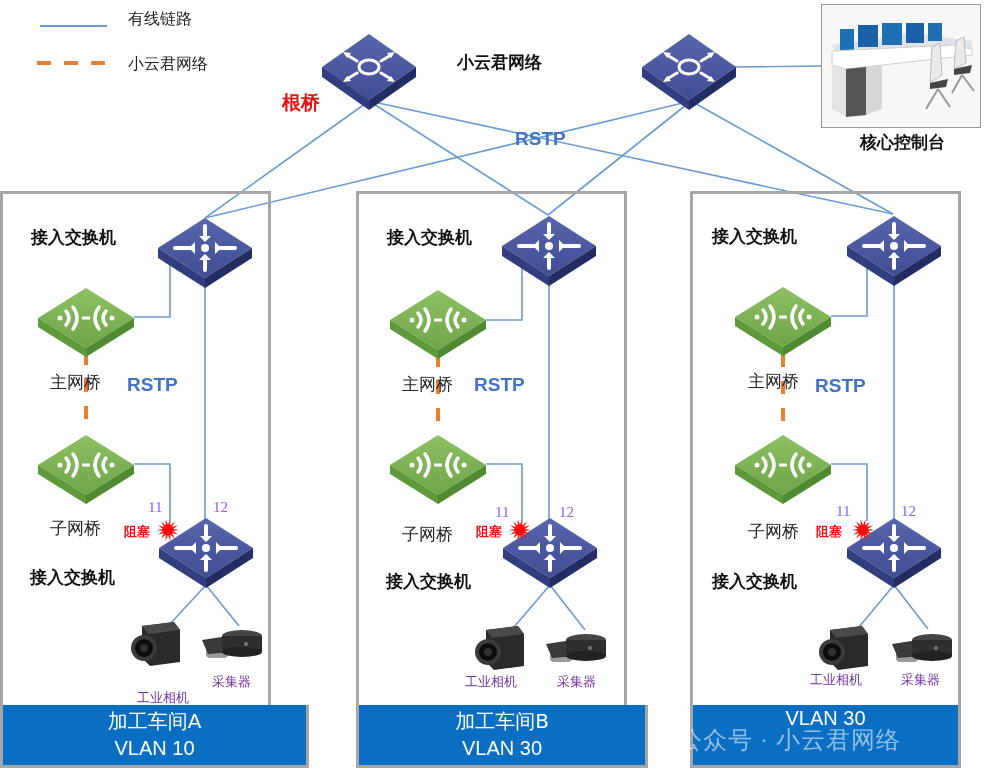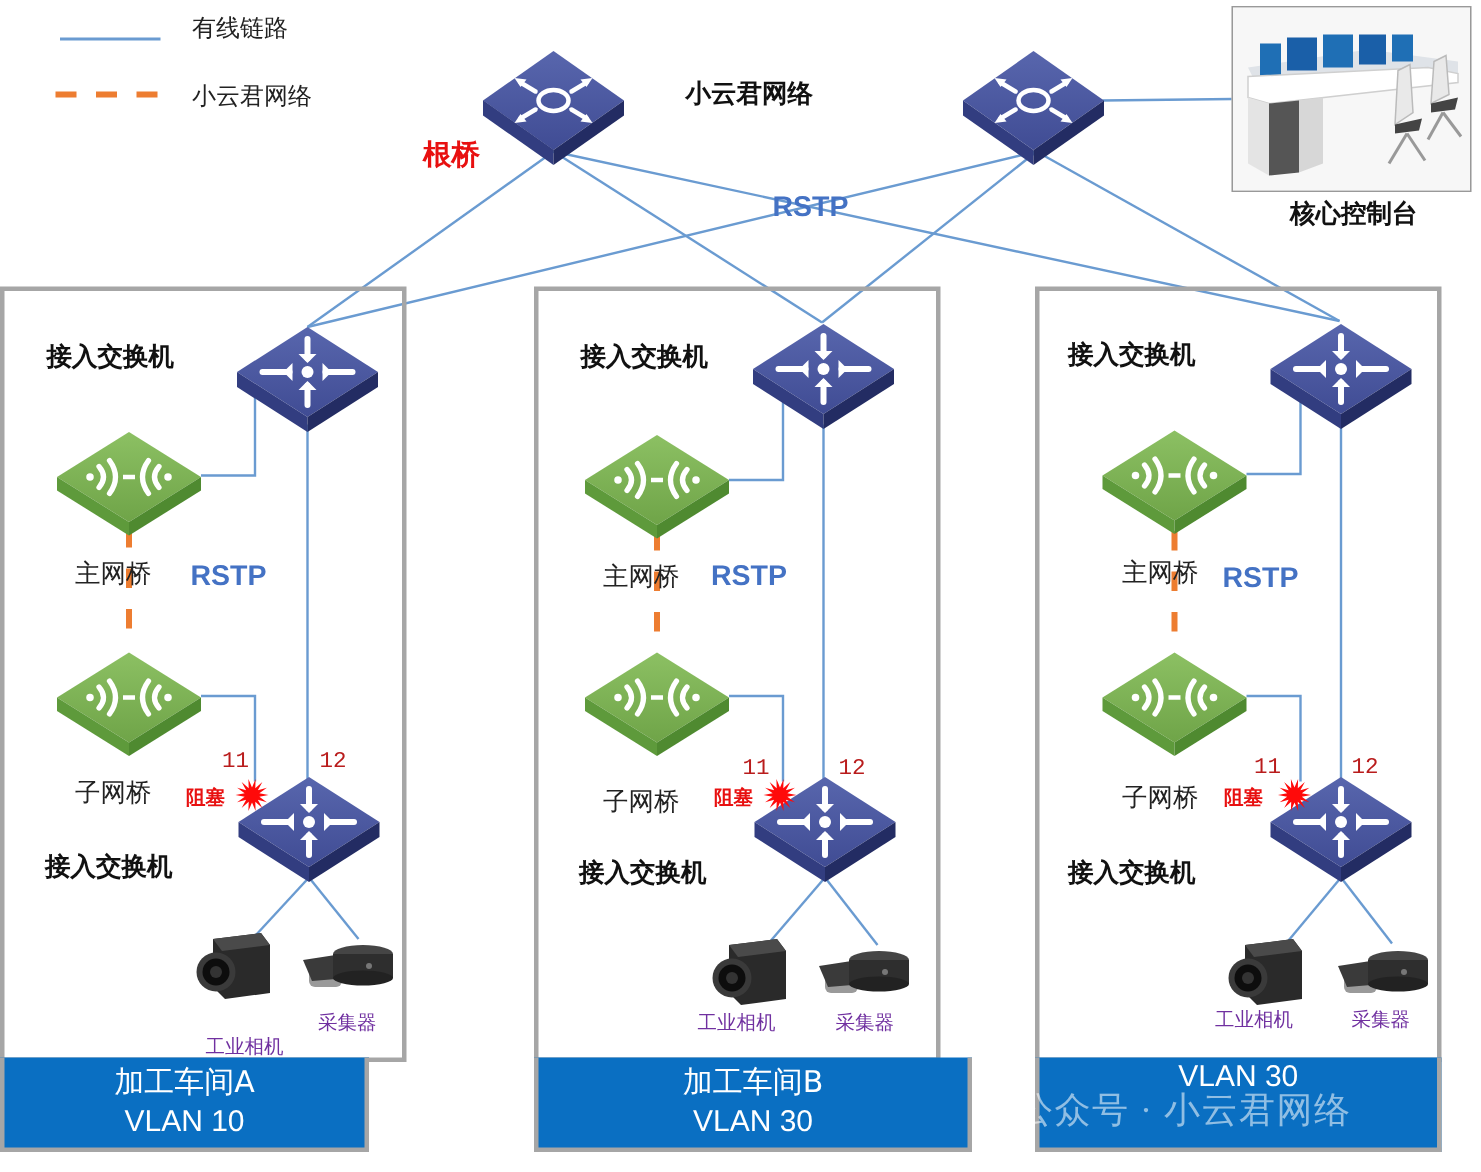--- a/index.html
+++ b/index.html
@@ -4,21 +4,21 @@
   <style>
     html, body { margin: 0; padding: 0; background: #ffffff; }
     body { width: 987px; height: 781px; position: relative; overflow: hidden; font-family: "DejaVu Sans", sans-serif; }
     #stage { position: absolute; left: 0; top: 0; width: 987px; height: 781px; }
     .abs { position: absolute; white-space: nowrap; }
     .lbl-black { color: #111; font-size: 17px; font-weight: bold; }
     .lbl-plain { color: #222; font-size: 17px; margin-top: 16px; }
     .lbl-red { color: #e81010; font-size: 19px; font-weight: bold; }
     .lbl-red-sm { color: #e81010; font-size: 13px; font-weight: bold; }
     .lbl-rstp { color: #4472c4; font-size: 19px; font-weight: bold; font-family: "Liberation Sans", sans-serif; }
-    .lbl-port { color: #b91c1c; font-size: 15px; font-family: Liberation Mono, monospace; }
+    .lbl-port { color: #8b5cf6; font-size: 15px; font-family: Liberation Serif, serif; }
     .lbl-purple { color: #7030a0; font-size: 13px; }
     .legend-text { color: #222; font-size: 16px; }
     .workshop { position: absolute; border: 3px solid #a6a6a6; background: transparent; box-sizing: border-box; }
     .banner { position: absolute; background: #0a6fc2; color: #fff; text-align: center; box-sizing: border-box; border: 3px solid #a6a6a6; border-top: none; }
     .banner .l1 { font-size: 20px; line-height: 28px; margin-top: 2px; }
     .banner .l2 { font-size: 20px; line-height: 26px; font-family: "Liberation Sans", sans-serif; }
     .console-box { position: absolute; left: 821px; top: 4px; width: 160px; height: 124px; border: 1px solid #999; background: #f4f4f4; box-sizing: border-box; }
     .watermark { position: absolute; left: 678px; top: 724px; color: rgba(255,255,255,0.55); font-size: 24px; letter-spacing: 1px; font-family: Liberation Serif, serif; }
   </style>
 </head>
@@ -389,21 +389,21 @@
       <line x1="140" y1="70" x2="130" y2="88" stroke="#999" stroke-width="2"></line>
       <line x1="140" y1="70" x2="152" y2="86" stroke="#999" stroke-width="2"></line>
     </svg>
   </div>
   <div class="abs lbl-black" style="left:860px;top:131px;font-weight:bold;">核心控制台</div>
 
   <div class="workshop" style="left:0px;top:191px;width:271px;height:517px;"></div>
   <div class="workshop" style="left:356px;top:191px;width:271px;height:517px;"></div>
   <div class="workshop" style="left:690px;top:191px;width:271px;height:517px;"></div>
 
-  <div class="banner" style="left:0px;top:705px;width:246px;height:63px;">
+  <div class="banner" style="left:0px;top:705px;width:309px;height:63px;">
     <div class="l1">加工车间A</div>
     <div class="l2">VLAN 10</div>
   </div>
   <div class="banner" style="left:356px;top:705px;width:292px;height:63px;">
     <div class="l1">加工车间B</div>
     <div class="l2">VLAN 30</div>
   </div>
   <div class="banner" style="left:690px;top:705px;width:271px;height:63px;">
     <div class="l2">VLAN 30</div>
   </div>

